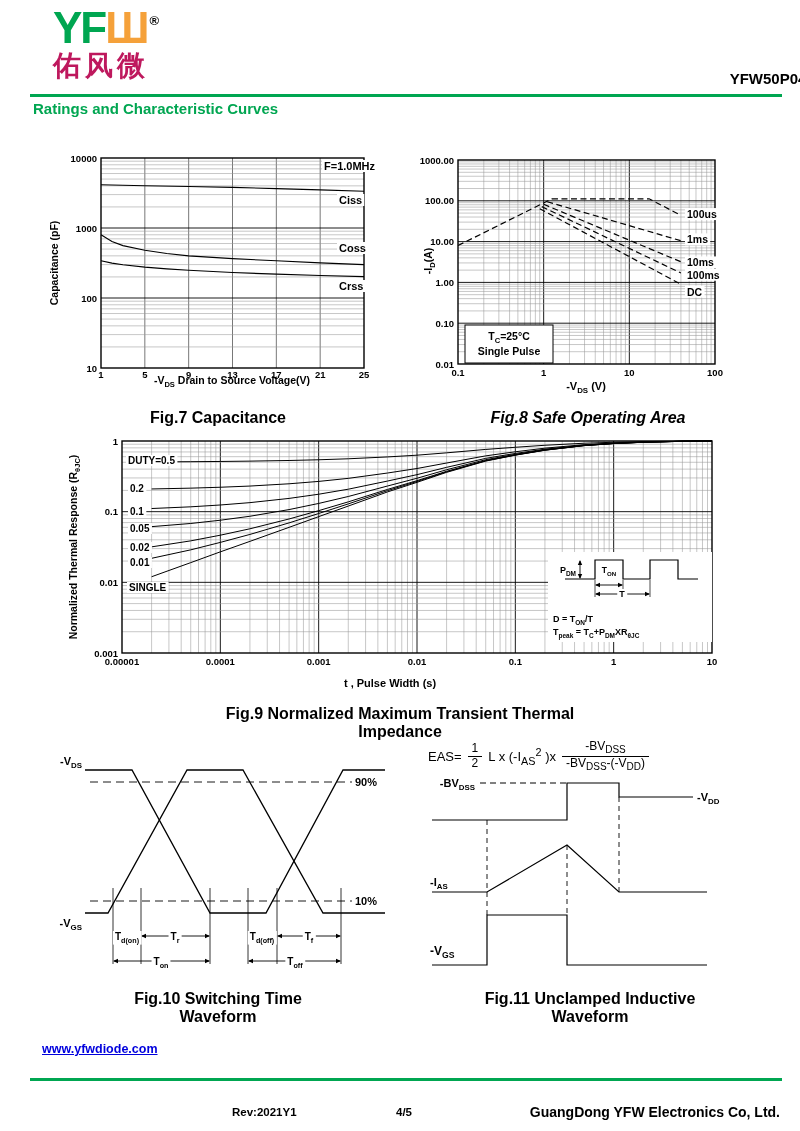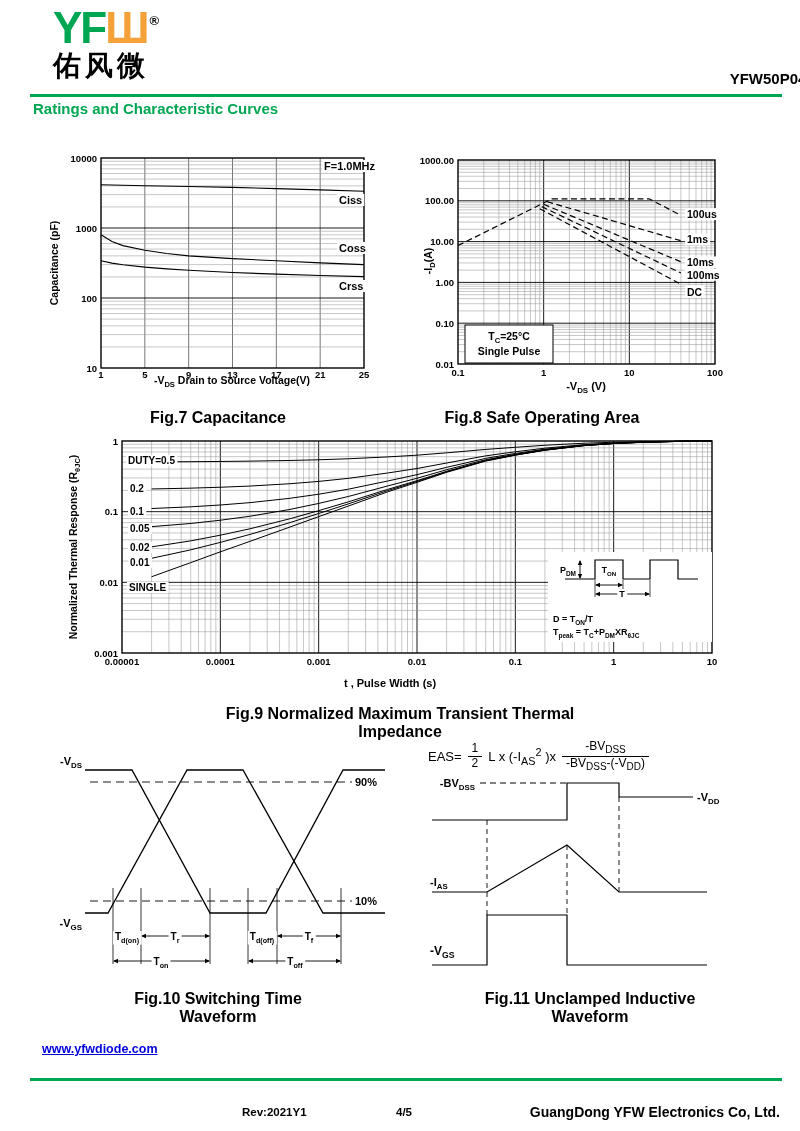--- a/index.html
+++ b/index.html
@@ -5,38 +5,38 @@
   :root{ --green:#00A651; --orange:#F5A13A; --link:#0000DD; }
   html,body{margin:0;padding:0;background:#fff;}
   .page{position:relative;width:800px;height:1131px;background:#fff;overflow:hidden;
         font-family:"Liberation Sans",sans-serif;color:#000;padding-left:48px;}
   .abs{position:absolute;}
   
   .logo{left:53px;top:6px;line-height:1;}
   .logo-yf{font-size:44px;font-weight:bold;color:var(--green);letter-spacing:-2px;}
   .logo-w{font-size:44px;font-weight:bold;color:var(--orange);}
   .logo-reg{font-size:13px;font-weight:bold;color:#000;vertical-align:18px;}
-  .logo-cn{font-size:28px;font-weight:bold;letter-spacing:4px;margin-top:2px;color:#000000;}
+  .logo-cn{font-size:28px;font-weight:bold;letter-spacing:4px;margin-top:2px;color:#be185d;}
   .part-number{right:20px;top:70px;font-size:15px;font-weight:bold;}
   .green-rule{left:30px;top:94px;width:752px;height:3px;background:var(--green);}
   .section-title{left:33px;top:100px;font-size:15px;font-weight:bold;color:var(--green);}
   
   .caption{position:absolute;font-size:16px;font-weight:bold;text-align:center;}
   svg text{font-family:"Liberation Sans",sans-serif;}
   
   .eq{left:428px;top:739px;width:310px;height:34px;display:flex;align-items:center;
       gap:6px;font-size:13px;}
   .frac{display:inline-flex;flex-direction:column;text-align:center;font-size:12px;line-height:1.15;}
   .frac .num{border-bottom:1.5px solid #000;padding:0 4px;}
   .frac .den{padding:0 4px;}
   
   .f-bar{left:30px;top:1078px;width:752px;height:3px;background:var(--green);}
   .f-web{left:42px;top:1042px;font-size:12.5px;font-weight:bold;}
   .f-web a{color:var(--link);}
-  .f-rev{left:242px;top:1106px;font-size:11.5px;font-weight:bold;}
+  .f-rev{left:232px;top:1106px;font-size:11.5px;font-weight:bold;}
   .f-page{left:396px;top:1106px;font-size:11.5px;font-weight:bold;}
   .f-co{left:500px;top:1104px;width:280px;text-align:right;font-size:14px;font-weight:bold;}
 </style>
 </head>
 <body>
 
 <div class="page">
 
   <div class="abs logo">
     <span class="logo-yf">YF</span><span class="logo-w">Ш</span><span class="logo-reg">®</span>
@@ -203,21 +203,21 @@
       <text x="267" y="73.05948046739175" font-size="10.5" text-anchor="start" fill="#000" font-weight="bold"><tspan>100us</tspan></text>
       <rect x="265" y="88.41117858886719" width="25.17578125" height="12" fill="#fff"></rect>
       <text x="267" y="98.41117844554441" font-size="10.5" text-anchor="start" fill="#000" font-weight="bold"><tspan>1ms</tspan></text>
       <rect x="265" y="111.43345642089844" width="31.015380859375" height="12" fill="#fff"></rect>
       <text x="267" y="121.43345280743777" font-size="10.5" text-anchor="start" fill="#000" font-weight="bold"><tspan>10ms</tspan></text>
       <rect x="265" y="123.71546936035156" width="36.85498046875" height="12" fill="#fff"></rect>
       <text x="267" y="133.7154766305282" font-size="10.5" text-anchor="start" fill="#000" font-weight="bold"><tspan>100ms</tspan></text>
       <rect x="265" y="140.55213928222656" width="19.582763671875" height="12" fill="#fff"></rect>
       <text x="267" y="150.55213786263215" font-size="10.5" text-anchor="start" fill="#000" font-weight="bold"><tspan>DC</tspan></text>
     </svg>
-  <div class="caption" style="left:442px;top:409px;width:200px;">Fig.8 Safe Operating Area</div>
+  <div class="caption" style="left:488px;top:409px;width:200px;font-style:italic;">Fig.8 Safe Operating Area</div>
 
   <svg id="fig9-svg" class="abs" style="left:60px;top:432px;" width="690" height="268" viewBox="0 0 690 268">
       <line x1="91.60128290695816" y1="9" x2="91.60128290695816" y2="221" stroke="#999" stroke-width="0.55"></line>
       <line x1="108.91692338076683" y1="9" x2="108.91692338076683" y2="221" stroke="#999" stroke-width="0.55"></line>
       <line x1="121.20256581391632" y1="9" x2="121.20256581391632" y2="221" stroke="#999" stroke-width="0.55"></line>
       <line x1="130.73205042637517" y1="9" x2="130.73205042637517" y2="221" stroke="#999" stroke-width="0.55"></line>
       <line x1="138.51820628772498" y1="9" x2="138.51820628772498" y2="221" stroke="#999" stroke-width="0.55"></line>
       <line x1="145.1013072680686" y1="9" x2="145.1013072680686" y2="221" stroke="#999" stroke-width="0.55"></line>
       <line x1="150.80384872087447" y1="9" x2="150.80384872087447" y2="221" stroke="#999" stroke-width="0.55"></line>
       <line x1="155.83384676153366" y1="9" x2="155.83384676153366" y2="221" stroke="#999" stroke-width="0.55"></line>

